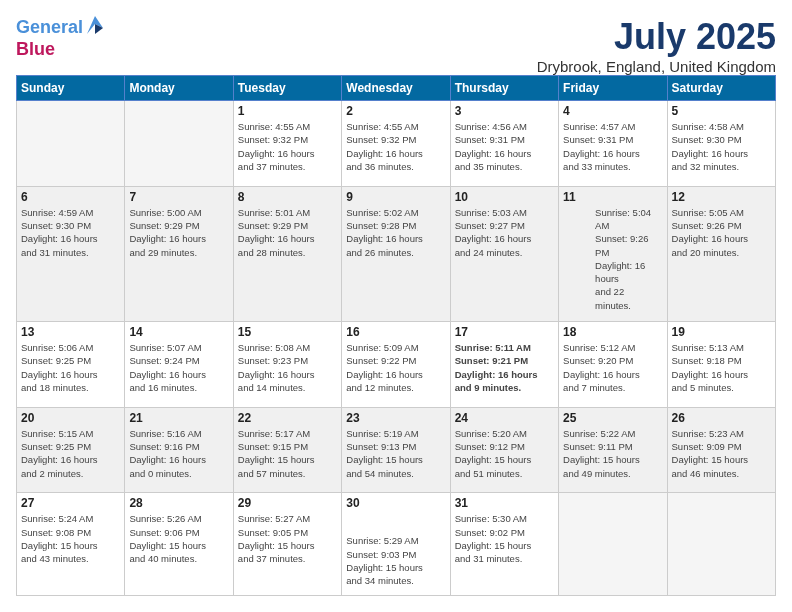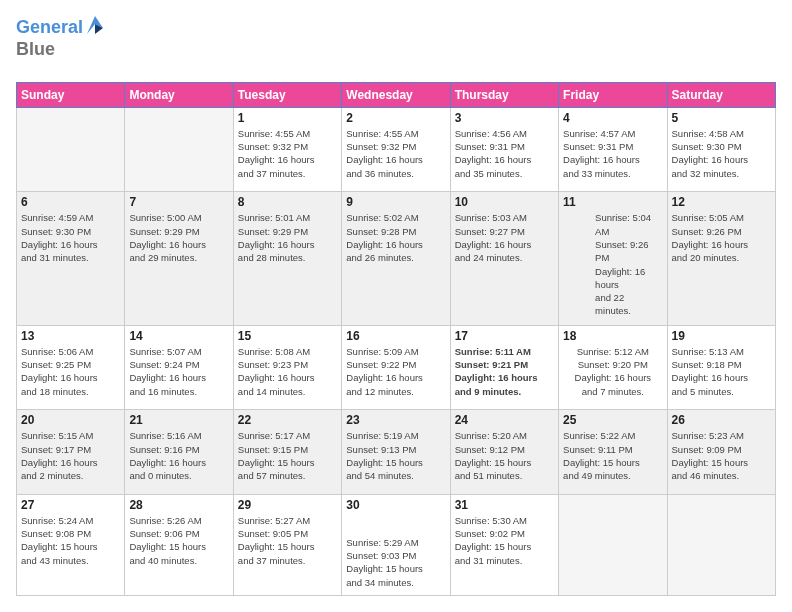--- a/index.html
+++ b/index.html
@@ -14,21 +14,21 @@
       width: 792px;
       height: 612px;
       padding: 16px;
       display: flex;
       flex-direction: column;
     }
     .header {
       display: flex;
       justify-content: space-between;
       align-items: flex-start;
-      margin-bottom: 22px;
+      margin-bottom: 0;
     }
     .logo {
       display: flex;
       align-items: center;
     }
     .logo-text {
       font-size: 18px;
       font-weight: bold;
       color: #1a3a6b;
       line-height: 1.1;
@@ -56,21 +56,21 @@
       color: #333;
     }
     .calendar {
       flex: 1;
       border: 1px solid #ccc;
       border-collapse: collapse;
       width: 100%;
       table-layout: fixed;
     }
     .calendar th {
-      background: #ec4899;
+      background: #0369a1;
       color: #fff;
       font-size: 12px;
       font-weight: bold;
       padding: 5px 4px;
       text-align: left;
       border: 1px solid #5580cc;
     }
     .calendar td {
       border: 1px solid #ccc;
       vertical-align: top;
@@ -109,23 +109,27 @@
         <div style="display:flex;align-items:center;">
           <span class="logo-text">
             <span>General</span>
           </span>
           <svg class="logo-icon" viewBox="0 0 20 24" xmlns="http://www.w3.org/2000/svg">
             <polygon points="2,20 10,2 18,14 10,10" fill="#4a90d9"></polygon>
             <polygon points="10,10 18,14 10,20" fill="#1a3a6b"></polygon>
           </svg>
         </div>
         <div class="logo-text">
-          <span style="color:#737373">Blue</span>
+          <span style="color:#be185d">Blue</span>
         </div>
       </div>
+    </div>
+    <div class="title-block">
+      <div class="month-title">July 2025</div>
+      <div class="location">Drybrook, England, United Kingdom</div>
     </div>
   </div>
 
   <table class="calendar">
     <thead>
       <tr id="dow-row">
           <th>Sunday</th>
           <th>Monday</th>
           <th>Tuesday</th>
           <th>Wednesday</th>
@@ -256,38 +260,38 @@
           </td>
           <td>
             <span class="day-num">17</span>
             <div class="day-info" style="white-space: pre-line; font-weight: bold;">Sunrise: 5:11 AM
 Sunset: 9:21 PM
 Daylight: 16 hours
 and 9 minutes.</div>
           </td>
           <td>
             <span class="day-num">18</span>
-            <div class="day-info" style="white-space: pre-line; text-align: center;">Sunrise: 5:12 AM
+            <div class="day-info" style="white-space: pre-line;">Sunrise: 5:12 AM
 Sunset: 9:20 PM
 Daylight: 16 hours
 and 7 minutes.</div>
           </td>
           <td>
             <span class="day-num">19</span>
             <div class="day-info" style="white-space: pre-line;">Sunrise: 5:13 AM
 Sunset: 9:18 PM
 Daylight: 16 hours
 and 5 minutes.</div>
           </td>
         </tr>
         <tr class="row-shaded">
           <td>
             <span class="day-num">20</span>
             <div class="day-info" style="white-space: pre-line;">Sunrise: 5:15 AM
-Sunset: 9:17 PM
+Sunset: 9:25 PM
 Daylight: 16 hours
 and 2 minutes.</div>
           </td>
           <td>
             <span class="day-num">21</span>
             <div class="day-info" style="white-space: pre-line;">Sunrise: 5:16 AM
 Sunset: 9:16 PM
 Daylight: 16 hours
 and 0 minutes.</div>
           </td>

